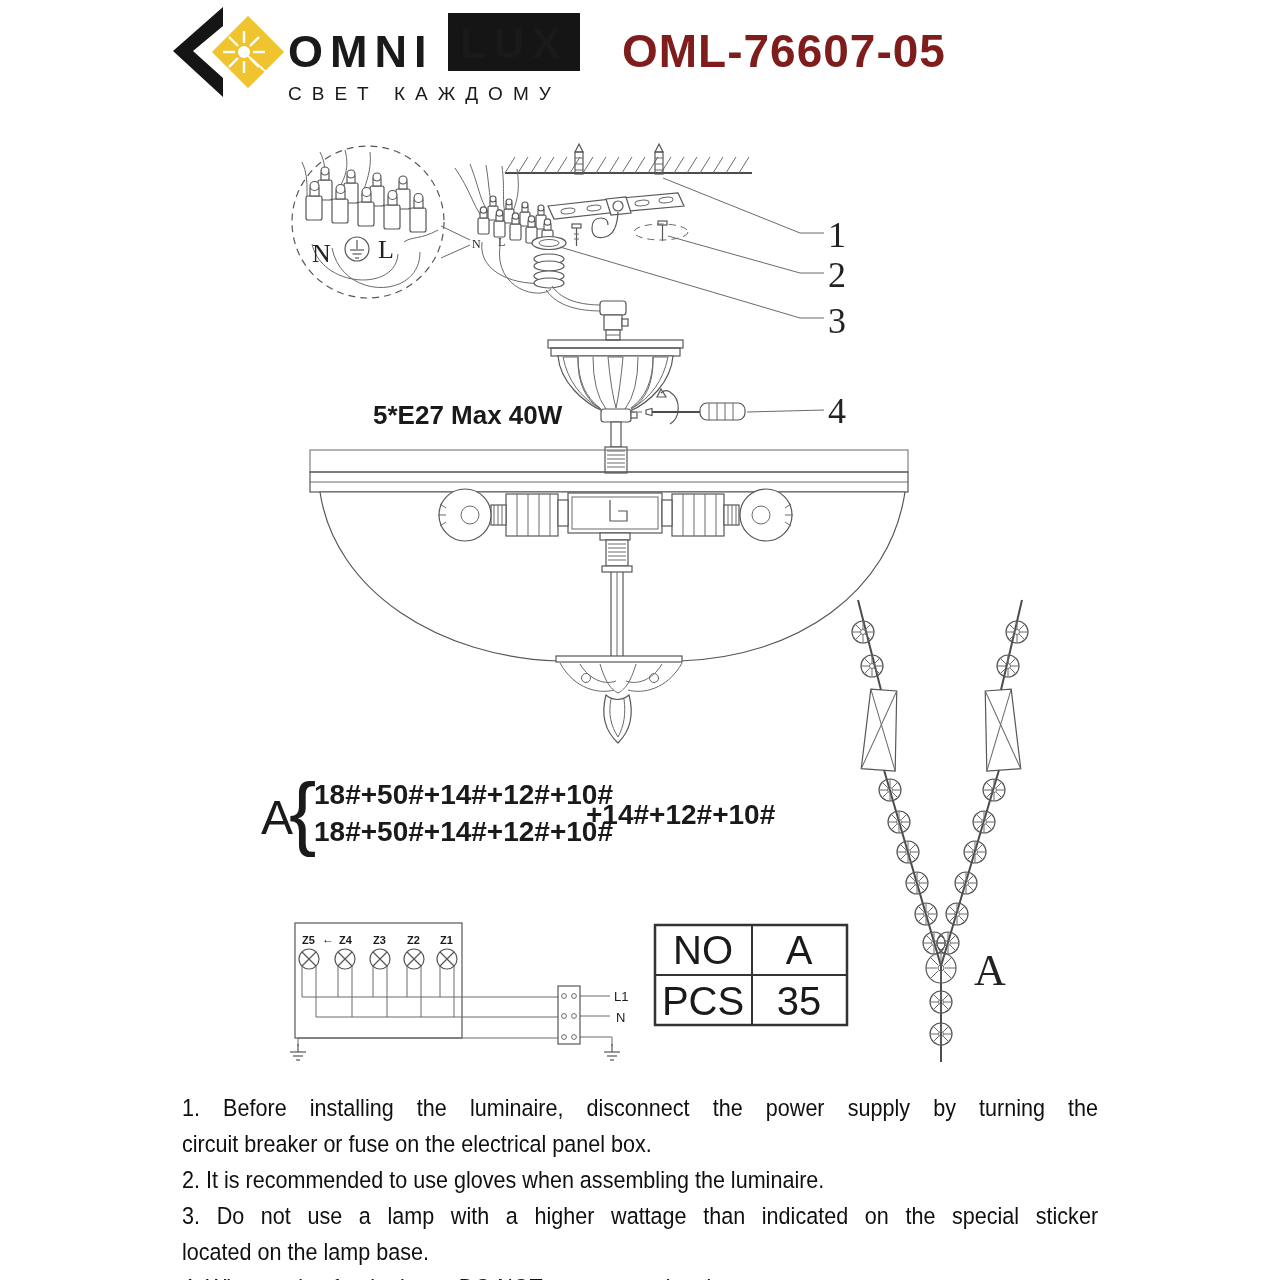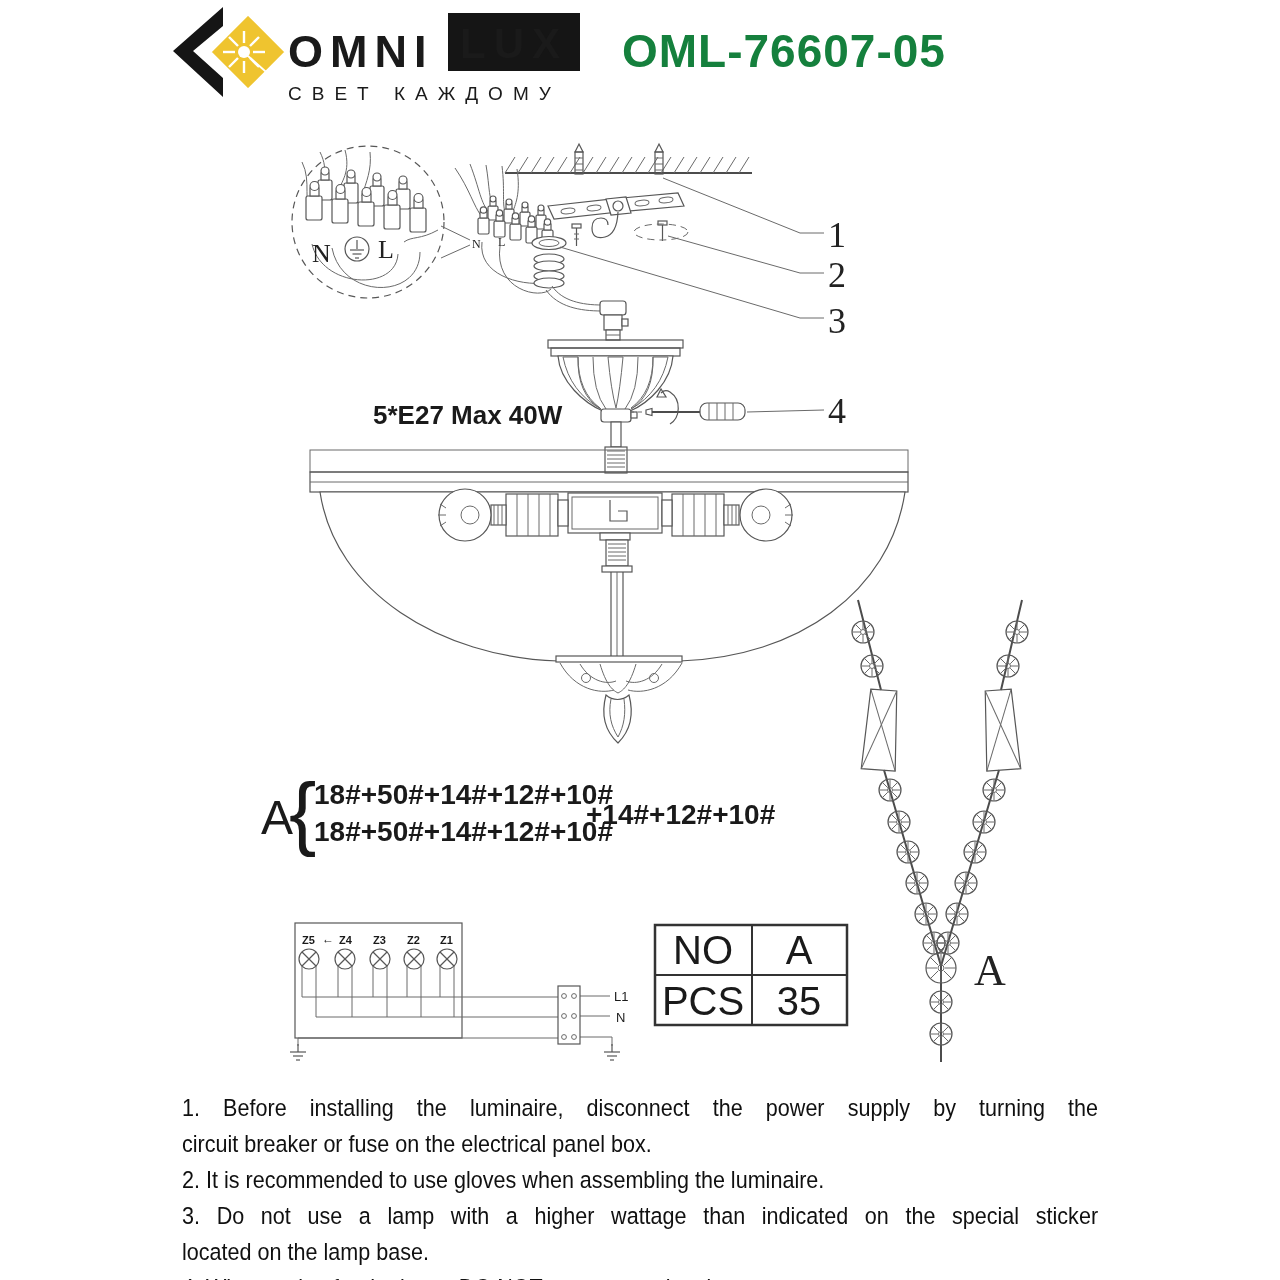--- a/index.html
+++ b/index.html
@@ -1,20 +1,20 @@
 <!DOCTYPE html>
 <html><head>
 <meta charset="utf-8">
 <style>
   html,body{margin:0;padding:0;background:#e8e8e8;}
   #page{position:relative;width:1280px;height:1280px;background:#ffffff;overflow:hidden;
         font-family:"Liberation Sans",sans-serif;color:#1a1a1a;padding-left:48px;}
   .abs{position:absolute;}
   
-  #model{left:622px;top:24px;font-size:46px;font-weight:bold;letter-spacing:1px;color:#15803d;}
+  #model{left:622px;top:24px;font-size:46px;font-weight:bold;letter-spacing:1px;color:#7f1d1d;}
   
   #instructions{left:182px;top:1090px;width:1045px;}
   #instructions .iline{width:1041px;font-size:24.5px;line-height:36px;color:#101010;
        transform:scaleX(.88);transform-origin:left top;white-space:nowrap;}
   #instructions .iline.just{white-space:normal;text-align:justify;text-align-last:justify;}
   
   .ln{stroke:#575757;fill:none;stroke-width:1.2px;}
   .lnt{stroke:#6a6a6a;fill:none;stroke-width:1px;}
   .lnb{stroke:#4c4c4c;fill:none;stroke-width:2px;}
   .wt{fill:#ffffff;stroke:#575757;stroke-width:1.2px;}

